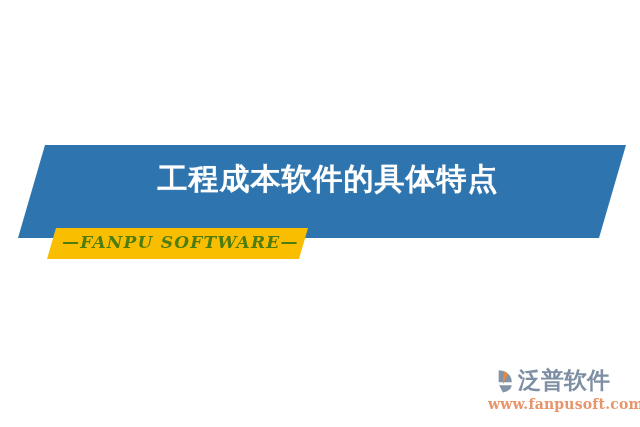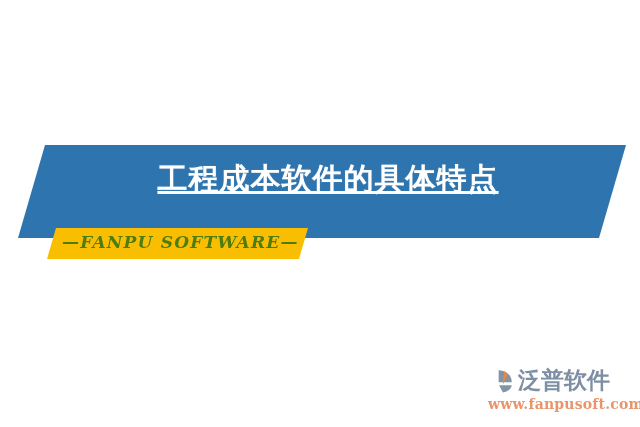--- a/index.html
+++ b/index.html
@@ -47,21 +47,20 @@
     width: 400px;
     text-align: center;
     color: #ffffff;
     font-family: "DejaVu Serif", "Liberation Serif", serif;
     font-size: 30px;
     font-weight: 700;
     letter-spacing: 1px;
     line-height: 40px;
     white-space: nowrap;
     text-shadow: 0 0 1px rgba(255,255,255,0.35);
-    text-decoration: underline;
   }
 
   
   #banner-subtitle {
     position: absolute;
     left: 62px;
     top: 231px;
     width: 232px;
     text-align: center;
     color: #4d7c0f;

